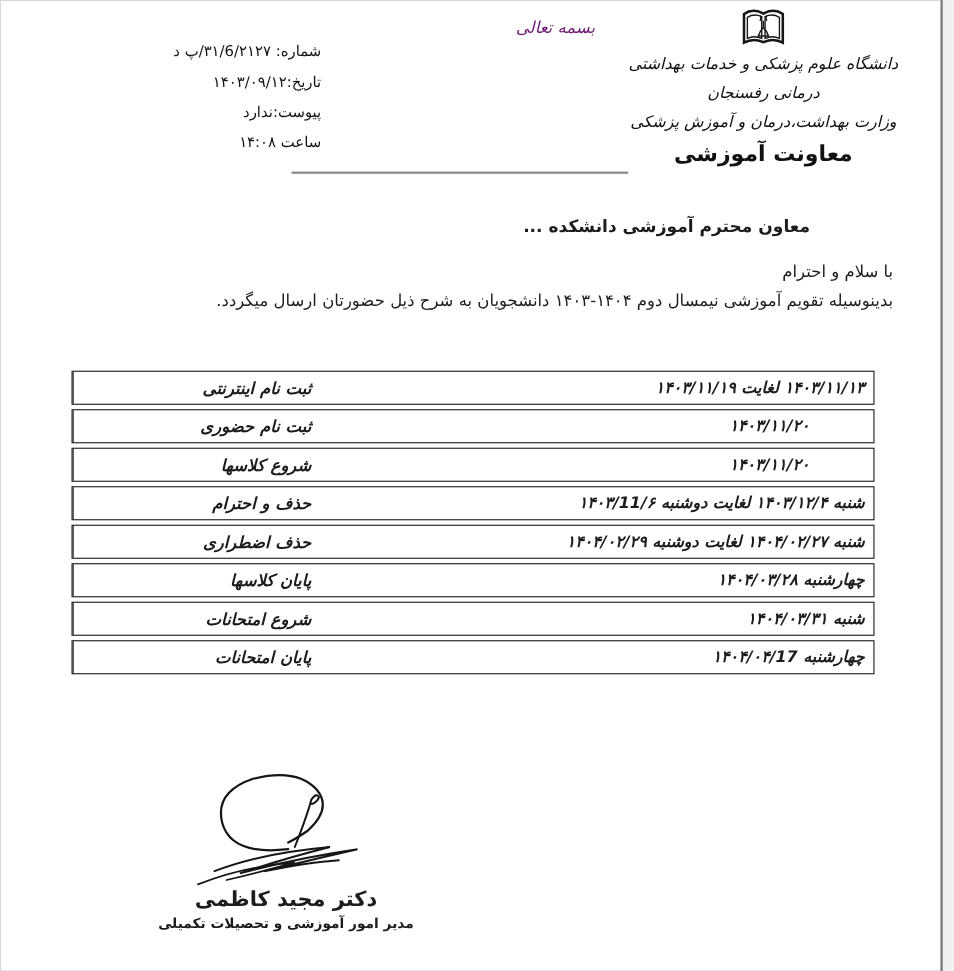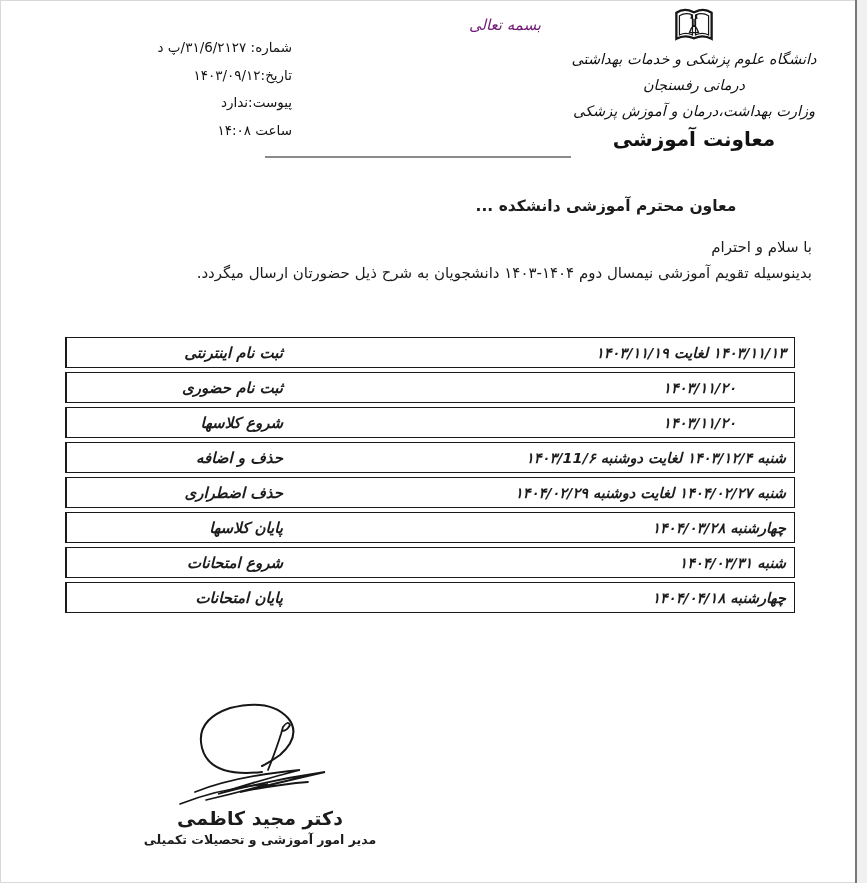--- a/index.html
+++ b/index.html
@@ -87,38 +87,38 @@
   </div>
   <div class="cal-row">
     <div class="cal-label">ثبت نام حضوری</div>
     <div class="cal-value indent">۱۴۰۳/۱۱/۲۰</div>
   </div>
   <div class="cal-row">
     <div class="cal-label">شروع کلاسها</div>
     <div class="cal-value indent">۱۴۰۳/۱۱/۲۰</div>
   </div>
   <div class="cal-row">
-    <div class="cal-label">حذف و اضافه</div>
+    <div class="cal-label">حذف و احترام</div>
     <div class="cal-value">شنبه ۱۴۰۳/۱۲/۴ لغایت دوشنبه ۱۴۰۳/11/۶</div>
   </div>
   <div class="cal-row">
     <div class="cal-label">حذف اضطراری</div>
     <div class="cal-value">شنبه ۱۴۰۴/۰۲/۲۷ لغایت دوشنبه ۱۴۰۴/۰۲/۲۹</div>
   </div>
   <div class="cal-row">
     <div class="cal-label">پایان کلاسها</div>
     <div class="cal-value">چهارشنبه ۱۴۰۴/۰۳/۲۸</div>
   </div>
   <div class="cal-row">
     <div class="cal-label">شروع امتحانات</div>
     <div class="cal-value">شنبه ۱۴۰۴/۰۳/۳۱</div>
   </div>
   <div class="cal-row">
     <div class="cal-label">پایان امتحانات</div>
-    <div class="cal-value">چهارشنبه ۱۴۰۴/۰۴/۱۸</div>
+    <div class="cal-value">چهارشنبه ۱۴۰۴/۰۴/17</div>
   </div>
 </div>
 
 <div class="abs sig-wrap">
   <svg class="sig-svg" width="240" height="115" viewBox="0 0 240 115" fill="none" stroke="#161616" stroke-width="2" stroke-linecap="round">
     <path d="M122 72 Q70 78 62 48 Q55 20 90 8 Q130 -2 148 18 Q162 35 140 55 Q130 62 122 66"></path>
     <path d="M128 70 Q136 50 141 34 L143 27 Q148 20 150 25 Q147 31 142 31" stroke-width="1.8"></path>
     <path d="M55 92 Q95 76 160 70 Q120 80 78 94 Q130 80 185 72 Q150 80 100 92 Q140 84 168 82" stroke-width="1.8"></path>
     <path d="M40 104 Q80 88 128 84 Q100 92 66 100" stroke-width="1.6"></path>
   </svg>

